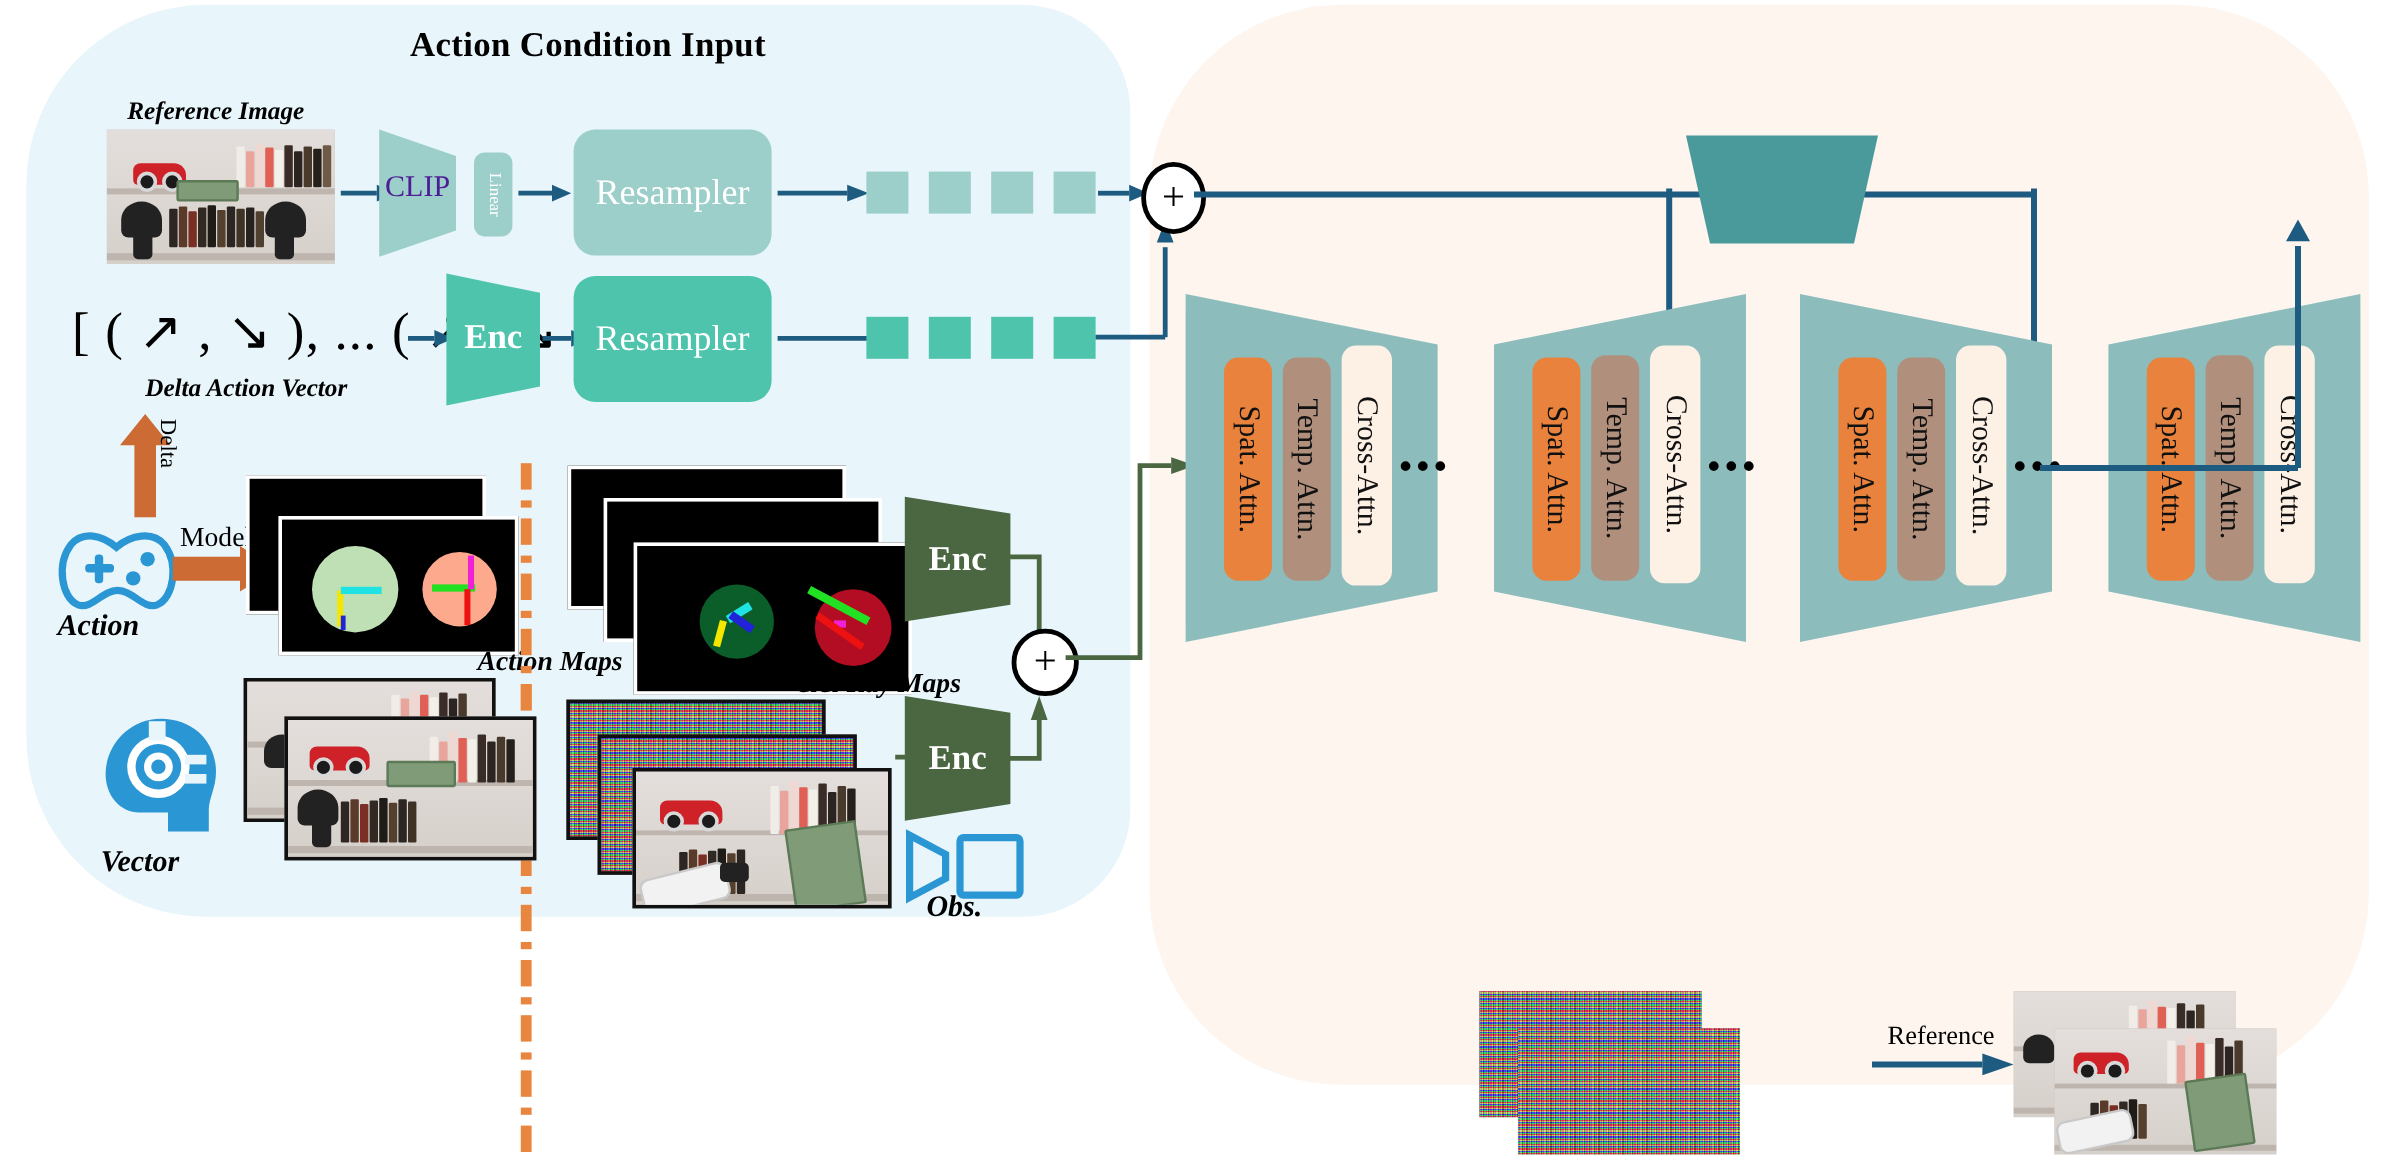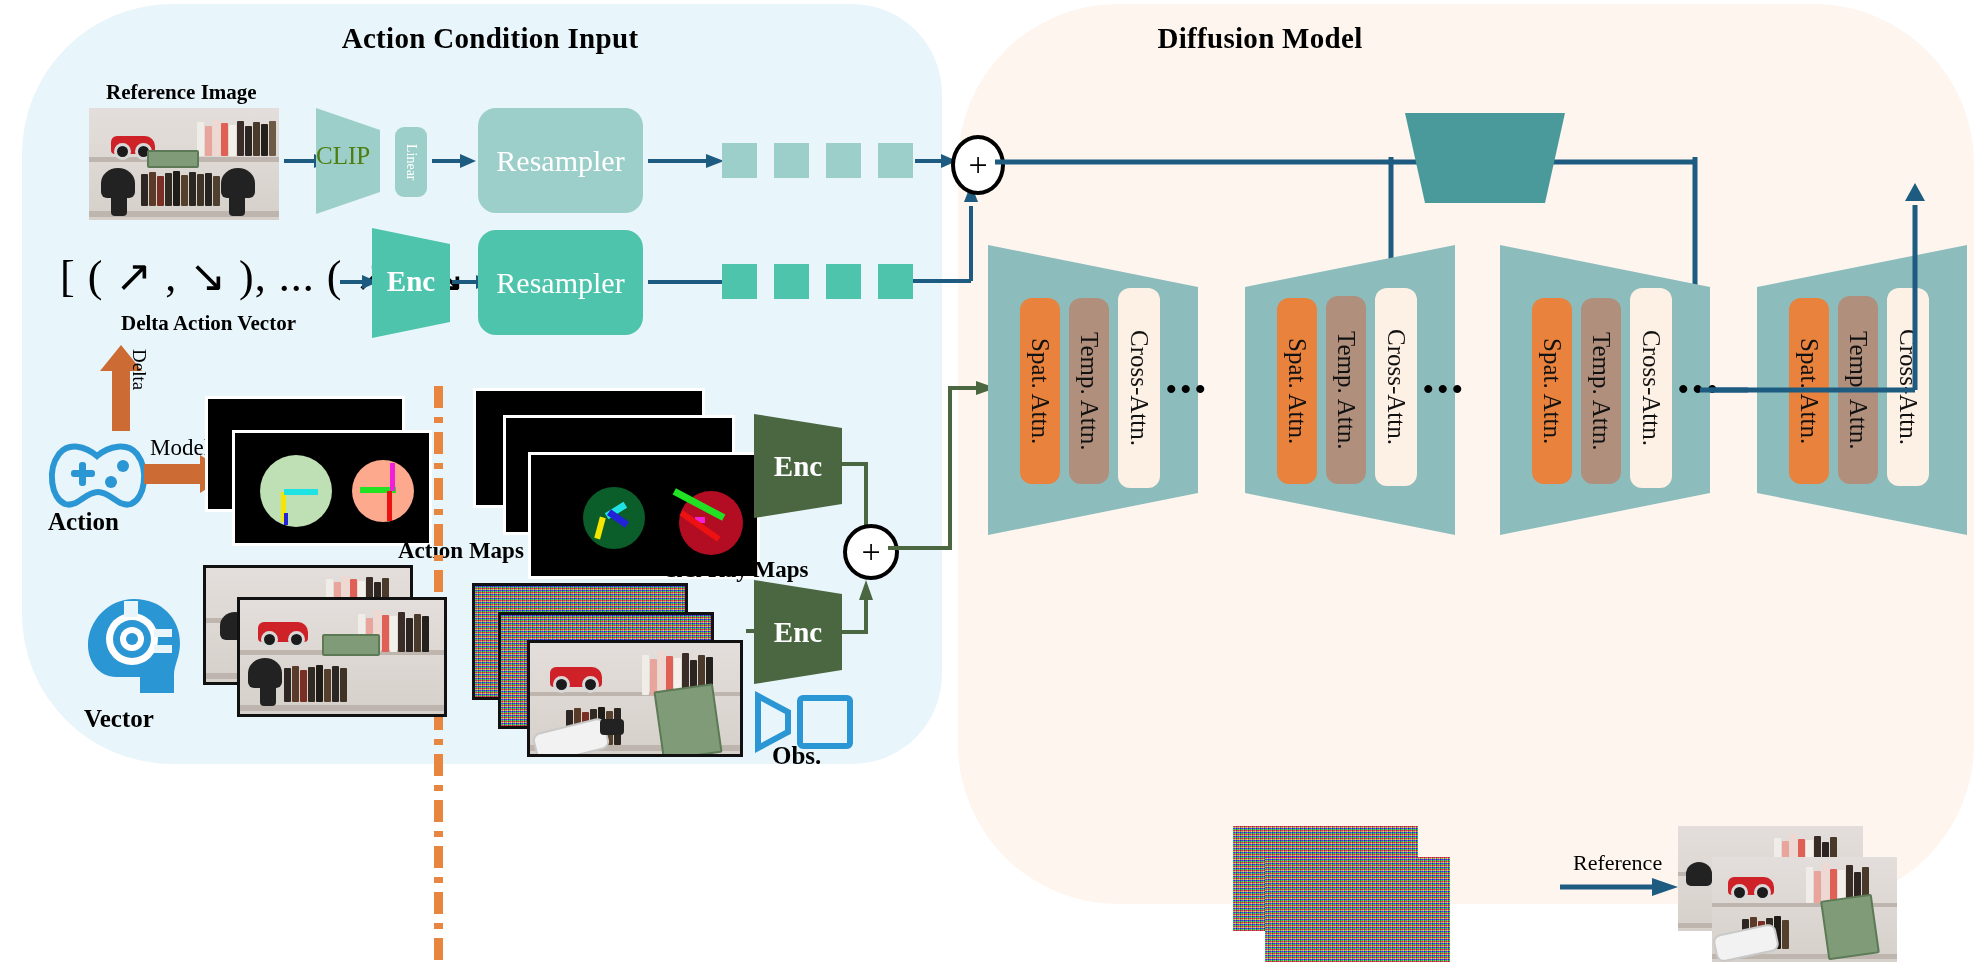--- a/index.html
+++ b/index.html
@@ -25,21 +25,21 @@
   }
   .panel-title{
     position:absolute;text-align:center;
     font-weight:bold;font-size:29px;color:#000;
     letter-spacing:.3px;
   }
   #title-left{left:310px;top:22px;width:360px;}
   #title-right{left:1060px;top:22px;width:400px;}
 
   
-  .lbl{position:absolute;font-weight:bold;color:#000;}
+  .lbl{position:absolute;font-weight:bold;color:#000;font-style:italic;}
   .lbl-plain{position:absolute;color:#000;}
 
   
   .photo{position:absolute;overflow:hidden;background:#cdc6c0;}
   .photo.bordered{border:3px solid #111;box-sizing:border-box;}
 
   
   .shelfimg{position:absolute;inset:0;background:
       linear-gradient(180deg,#e3dedb 0%,#ded8d4 46%,#cfc8c3 47%,#ded8d4 48%,#d6d0cb 100%);
   }
@@ -95,21 +95,20 @@
 </style>
 </head>
 <body>
 
 <div id="root">
 
   <div class="panel" id="panel-left"></div>
   <div class="panel" id="panel-right"></div>
 
   <div class="panel-title" id="title-left">Action Condition Input</div>
-  <div class="panel-title" id="title-right">Diffusion Model</div>
 
   <div class="lbl" style="left:106px;top:80px;font-size:21px;">Reference Image</div>
 
   <div class="photo" style="left:89px;top:108px;width:190px;height:112px;">
     <div class="shelfimg"></div>
     <div class="books" style="left:108px;top:10px;height:38px;">
       <i style="height:34px;background:#f0ece7;"></i>
         <i style="height:30px;background:#e9a59b;"></i>
       <i style="height:36px;background:#efd7d2;"></i>
         <i style="height:33px;background:#e06055;"></i>
@@ -141,21 +140,21 @@
   </div>
 
   <svg width="50" height="20" style="left:284px;top:151px;">
     <line x1="0" y1="10" x2="30" y2="10" stroke="#1d5b80" stroke-width="4"></line>
     <polygon points="30,3 46,10 30,17" fill="#1d5b80"></polygon>
   </svg>
 
   <svg class="trap" width="64" height="106" style="left:316px;top:108px;">
     <polygon points="0,0 64,22 64,84 0,106" fill="#9ccfc9"></polygon>
   </svg>
-  <div style="position:absolute;left:316px;top:142px;width:64px;font-size:25px;color:#4d7c0f;">CLIP</div>
+  <div style="position:absolute;left:316px;top:142px;width:64px;text-align:center;font-size:25px;color:#4c1d95;">CLIP</div>
 
   <div class="roundbox" style="left:395px;top:127px;width:32px;height:70px;background:#9ccfc9;border-radius:9px;">
     <span class="vert-label" style="position:static;font-size:14px;color:#fff;">Linear</span>
   </div>
 
   <svg width="48" height="20" style="left:432px;top:151px;">
     <line x1="0" y1="10" x2="28" y2="10" stroke="#1d5b80" stroke-width="4"></line>
     <polygon points="28,3 44,10 28,17" fill="#1d5b80"></polygon>
   </svg>
 

